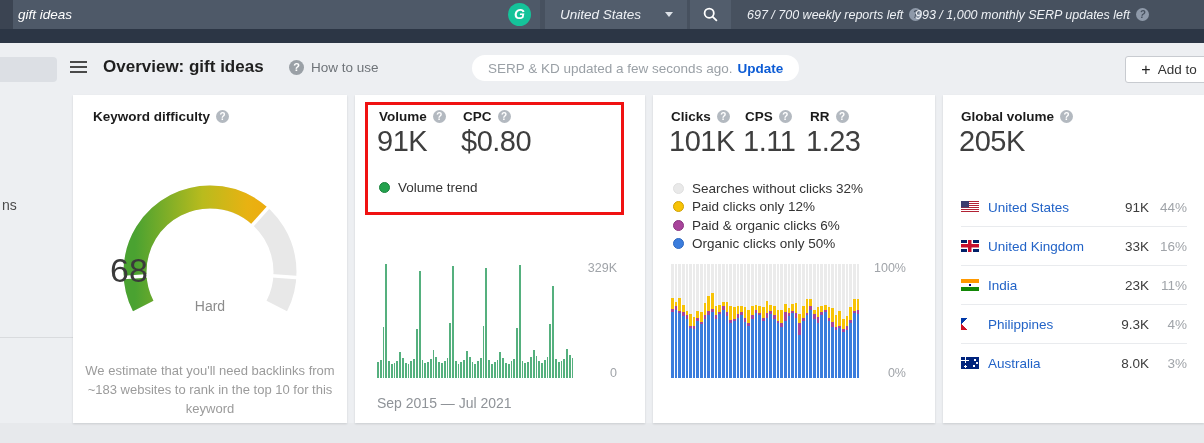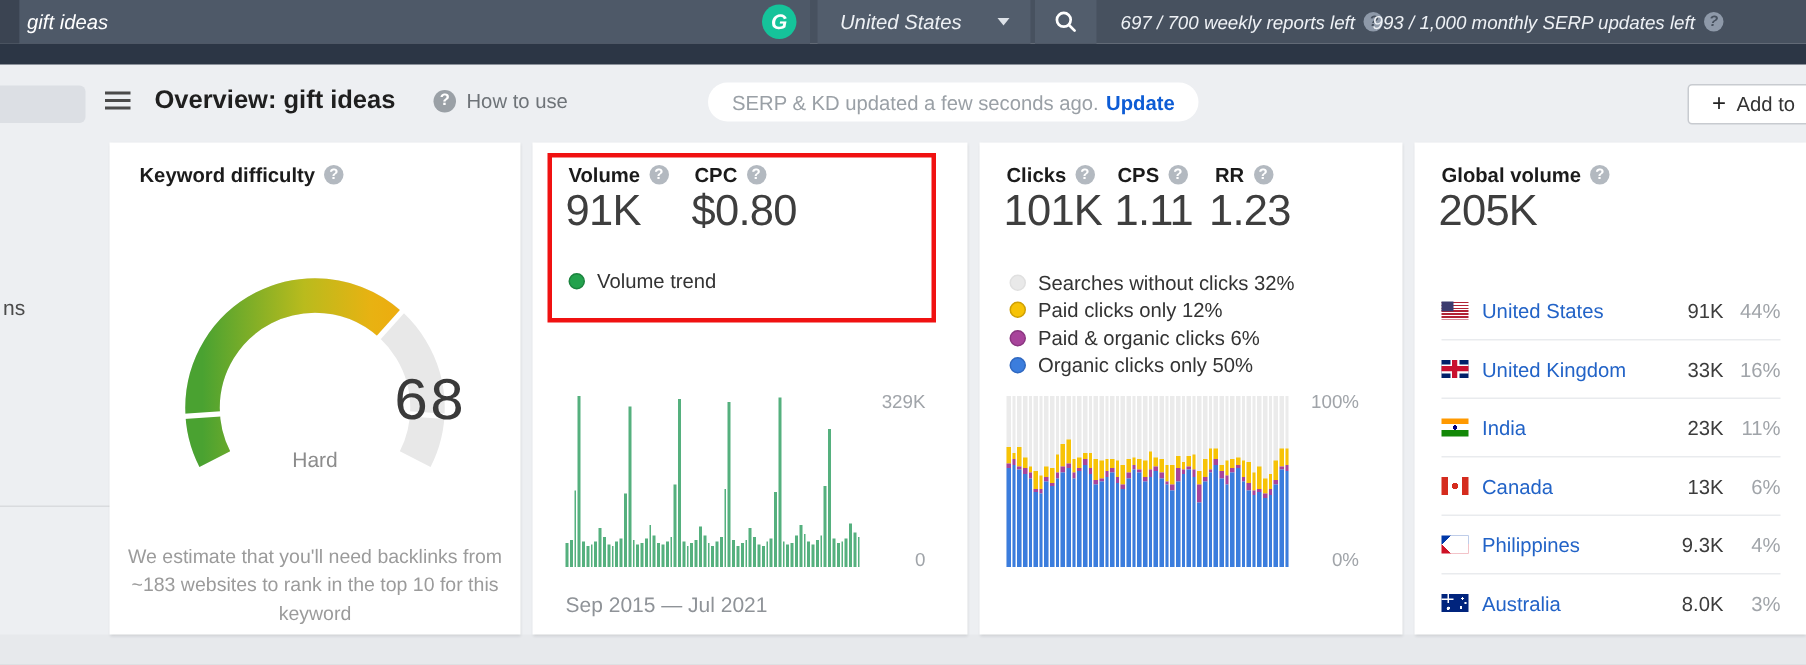--- a/index.html
+++ b/index.html
@@ -48,21 +48,21 @@
   .card{position:absolute;top:95px;height:328px;background:#fff;box-shadow:0 1px 2px rgba(30,35,40,.14);}
   #card-kd{left:73px;width:274px;}
   #card-volume{left:355px;width:290px;}
   #card-clicks{left:653px;width:282px;}
   #card-global{left:943px;width:261px;}
   .chead{position:absolute;display:flex;align-items:center;gap:6px;font-size:13.5px;font-weight:bold;color:#1b1b1b;}
   .bigval{position:absolute;top:30px;font-size:29px;color:#3e3e3e;letter-spacing:-.5px;line-height:32px;}
   .range{position:absolute;font-size:14px;color:#8f9398;}
   .ylab{position:absolute;font-size:12.5px;color:#a0a4a9;text-align:right;width:40px;}
   
-  .kd-val{position:absolute;left:37px;top:150px;width:200px;text-align:right;font-size:40px;line-height:50px;color:#3a3a3a;font-family:Liberation Mono, monospace;}
+  .kd-val{position:absolute;left:37px;top:150px;width:200px;text-align:left;font-size:34px;line-height:50px;color:#3a3a3a;}
   .kd-level{position:absolute;left:37px;top:203px;width:200px;text-align:center;font-size:14px;color:#8c8c8c;}
   .kd-note{position:absolute;left:7px;top:266px;width:260px;text-align:center;font-size:13px;line-height:19px;color:#9b9b9b;}
   .gauge{position:absolute;left:47px;top:85px;overflow:visible;}
   
   .red-annot{position:absolute;left:10px;top:7px;width:253px;height:107px;border:3px solid #f01111;z-index:6;pointer-events:none;}
   .trend-legend{position:absolute;left:24px;top:85px;display:flex;align-items:center;gap:8px;font-size:13.5px;color:#333;}
   .dot{display:inline-block;width:11px;height:11px;border-radius:50%;box-sizing:border-box;border:1.5px solid transparent;flex:none;}
   #volume-bars{position:absolute;left:22px;top:169px;width:196px;height:114px;display:flex;align-items:flex-end;gap:1px;}
   .vbar{flex:1;background:#55b07e;}
   
@@ -597,27 +597,20 @@
           <span class="cpct">16%</span>
         </div>
         <div class="crow crow-b">
           <span class="flag f-in"></span>
           <a class="cname">India</a>
           <span class="sp"></span>
           <span class="cvol">23K</span>
           <span class="cpct">11%</span>
         </div>
         <div class="crow crow-b">
-          <span class="flag f-ca"></span>
-          <a class="cname">Canada</a>
-          <span class="sp"></span>
-          <span class="cvol">13K</span>
-          <span class="cpct">6%</span>
-        </div>
-        <div class="crow crow-b">
           <span class="flag f-ph"></span>
           <a class="cname">Philippines</a>
           <span class="sp"></span>
           <span class="cvol">9.3K</span>
           <span class="cpct">4%</span>
         </div>
         <div class="crow crow-b">
           <span class="flag f-au"></span>
           <a class="cname">Australia</a>
           <span class="sp"></span>

